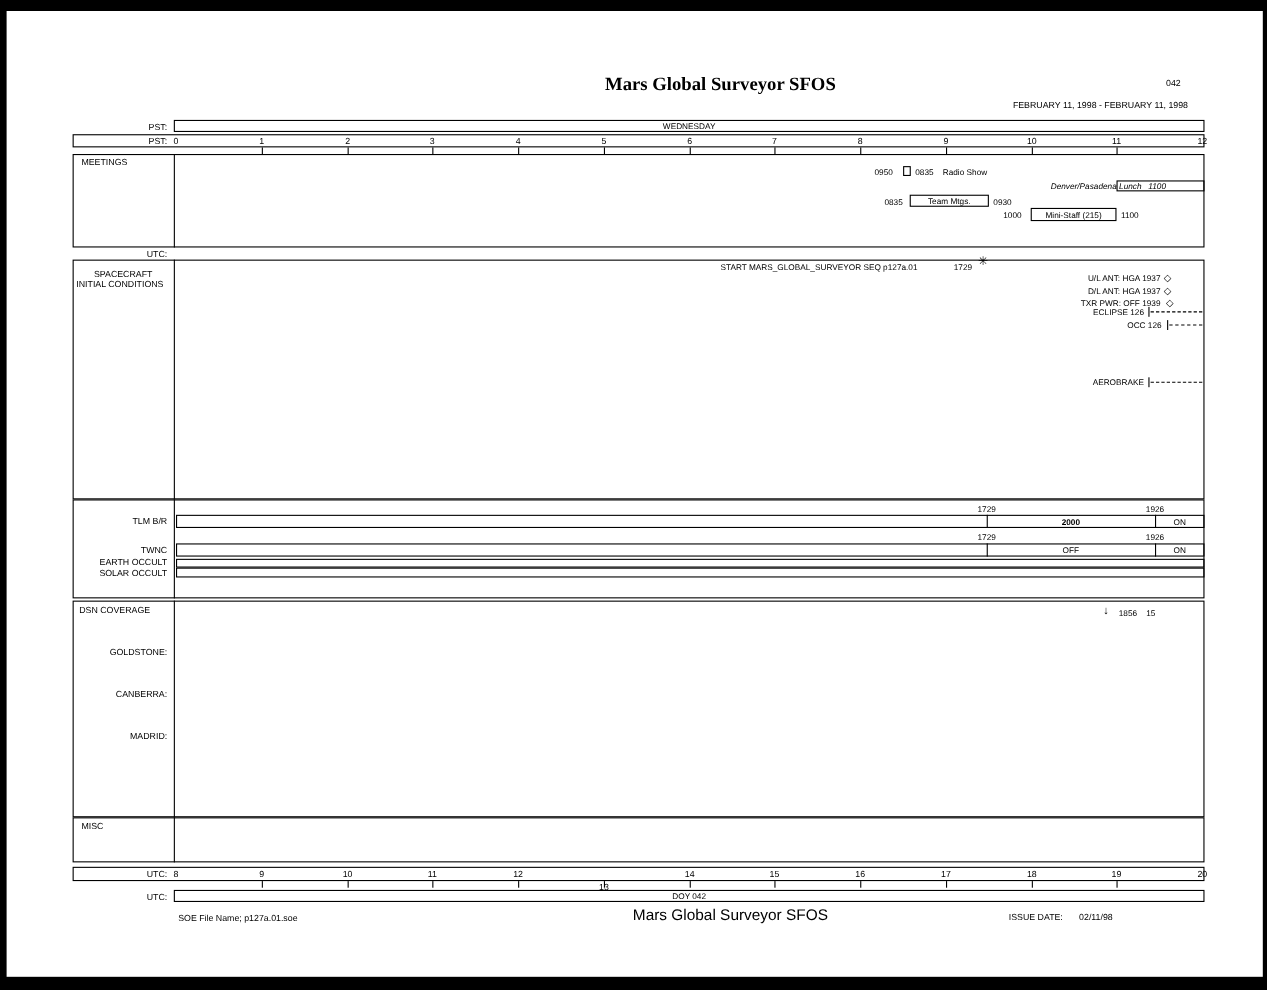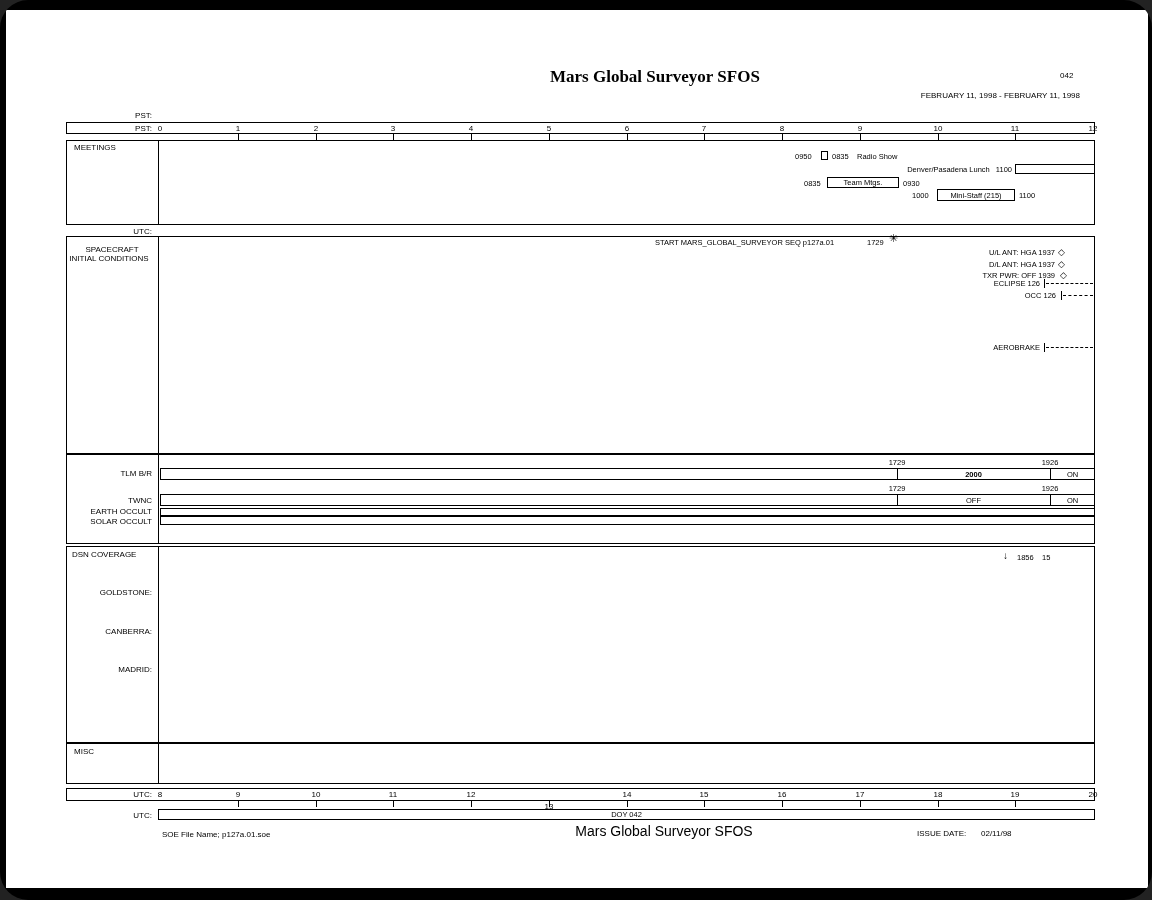--- a/index.html
+++ b/index.html
@@ -1,17 +1,17 @@
 <!DOCTYPE html>
 <html><head>
 <meta charset="utf-8">
 <style>
   html,body { margin:0; padding:0; background:#222; }
   #screen { position:relative; width:1152px; height:900px; background:#000; overflow:hidden;
-            font-family:"Liberation Sans", sans-serif; color:#000;border-radius:28px; }
+            font-family:"Liberation Sans", sans-serif; color:#000; }
   #page { position:absolute; left:6px; top:10px; width:1142px; height:878px; background:#fff; }
   .abs { position:absolute; }
   .t  { font-size:8px; line-height:9px; white-space:nowrap; }
   .s  { font-size:7.5px; line-height:9px; white-space:nowrap; }
   .right  { text-align:right; }
   .center { text-align:center; }
   .box { border:1px solid #000; box-sizing:border-box; }
   .bar { border:1px solid #000; box-sizing:border-box; display:flex; align-items:center; justify-content:center; }
   .vline { width:1px; background:#000; }
   .tick  { width:1px; height:6px; background:#000; }
@@ -25,20 +25,23 @@
 <body>
 
 <div id="screen">
   <div id="page"></div>
 
   <div class="abs title" style="left:550px;top:67px;">Mars Global Surveyor SFOS</div>
   <div class="abs t" style="left:1060px;top:71px;">042</div>
   <div class="abs t right" style="left:830px;top:91px;width:250px;">FEBRUARY 11, 1998 - FEBRUARY 11, 1998</div>
 
   <div class="abs t right" style="left:100px;top:111px;width:52px;">PST:</div>
+  <div class="abs bar" style="left:158px;top:109px;width:937px;height:11px;">
+    <span class="s">WEDNESDAY</span>
+  </div>
 
   <div class="abs box" style="left:66px;top:122px;width:1029px;height:12px;"></div>
   <div class="abs t right" style="left:100px;top:124px;width:52px;">PST:</div>
   <div class="abs t center" style="left:145px;top:124px;width:30px;">0</div>
   <div class="abs t center" style="left:223px;top:124px;width:30px;">1</div>
   <div class="abs t center" style="left:301px;top:124px;width:30px;">2</div>
   <div class="abs t center" style="left:378px;top:124px;width:30px;">3</div>
   <div class="abs t center" style="left:456px;top:124px;width:30px;">4</div>
   <div class="abs t center" style="left:534px;top:124px;width:30px;">5</div>
   <div class="abs t center" style="left:612px;top:124px;width:30px;">6</div>
@@ -62,21 +65,21 @@
 
   <div class="abs box" style="left:66px;top:140px;width:1029px;height:85px;"></div>
   <div class="abs vline" style="left:158px;top:140px;height:85px;"></div>
   <div class="abs t" style="left:74px;top:143px;">MEETINGS</div>
 
   <div class="abs s" style="left:795px;top:152px;">0950</div>
   <div class="abs box" style="left:821px;top:151px;width:7px;height:9px;"></div>
   <div class="abs s" style="left:832px;top:152px;">0835</div>
   <div class="abs s" style="left:857px;top:152px;">Radio Show</div>
 
-  <div class="abs s right gap" style="left:860px;top:165px;width:152px;">
+  <div class="abs s right gap" style="left:908px;top:165px;width:152px;font-style:italic;">
     <span>Denver/Pasadena Lunch</span>
     <span>1100</span>
   </div>
   <div class="abs box" style="left:1015px;top:164px;width:80px;height:10px;"></div>
 
   <div class="abs s" style="left:804px;top:179px;">0835</div>
   <div class="abs bar" style="left:827px;top:177px;width:72px;height:11px;">
     <span class="s">Team Mtgs.</span>
   </div>
   <div class="abs s" style="left:903px;top:179px;">0930</div>

